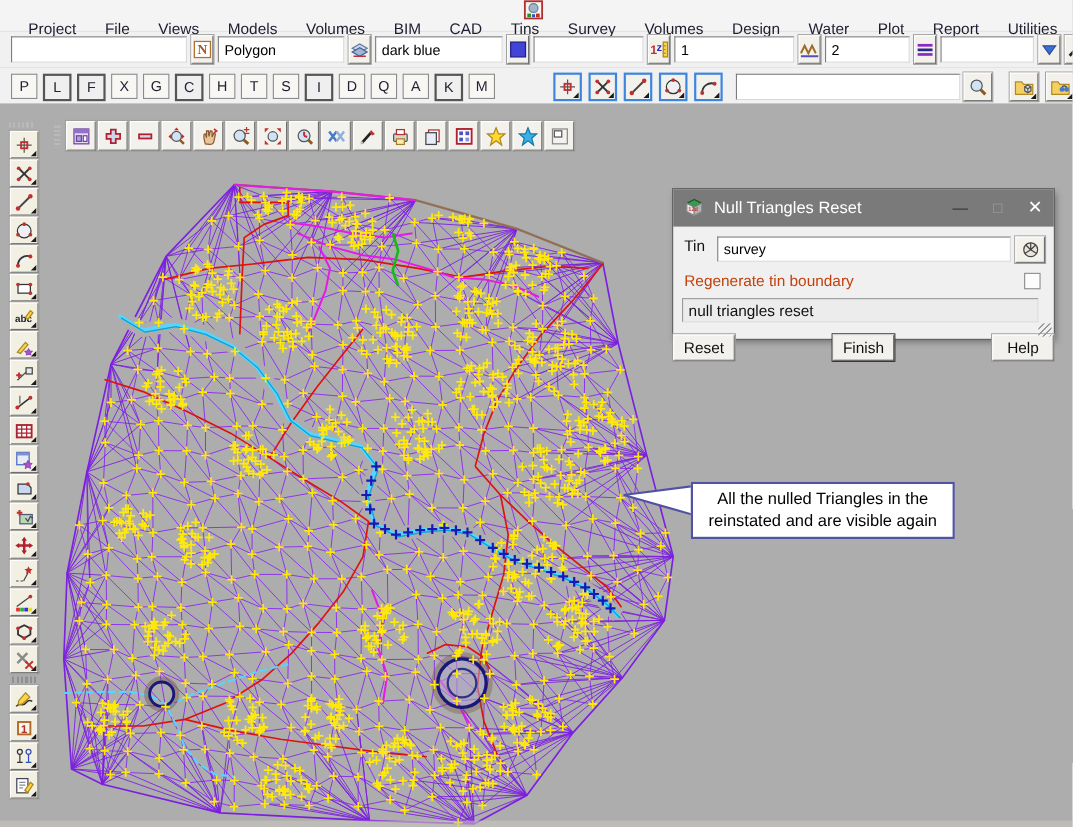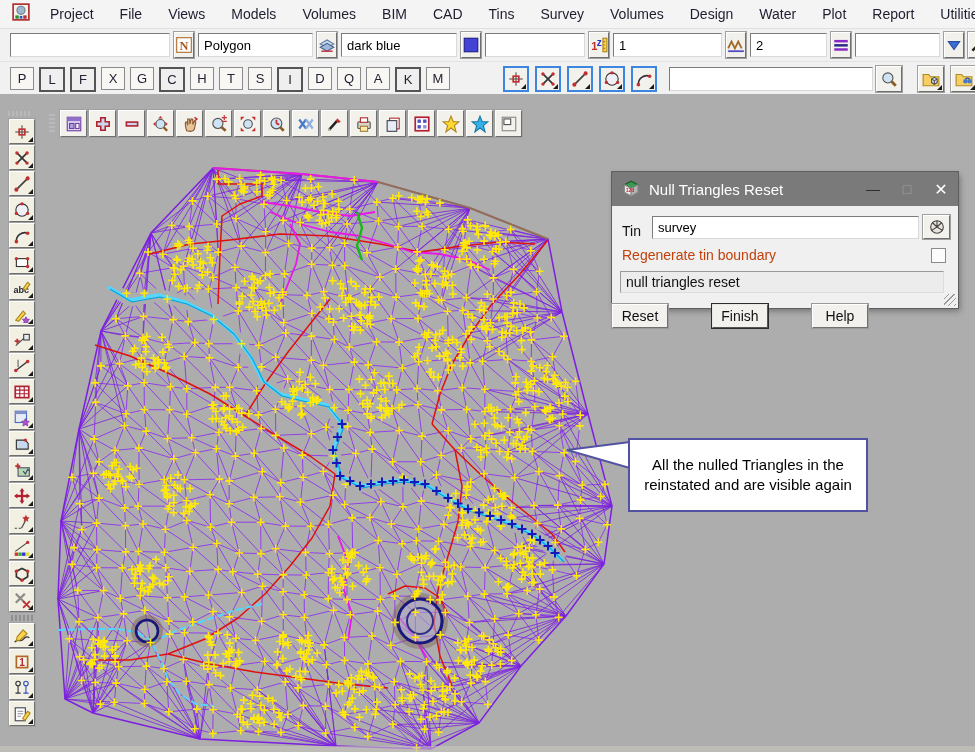--- a/index.html
+++ b/index.html
@@ -1,19 +1,19 @@
 <!DOCTYPE html>
 <html><head>
 <meta charset="utf-8">
 <style>
   html,body{margin:0;padding:0;width:975px;height:752px;overflow:hidden;
     font-family:"Liberation Sans",sans-serif;background:#f1f1f1;}
   .app{position:relative;width:975px;height:752px;}
   
-  .menubar{height:28px;display:flex;align-items:center;background:#f4f4f4;border-bottom:1px solid #e0e0e0;}
+  .menubar{height:28px;display:flex;align-items:center;background:#f4f4f4;border-bottom:1px solid #e0e0e0;flex-direction:column;}
   .grip{width:6px;height:20px;margin:0 3px;background:repeating-linear-gradient(to bottom,#b9b9b9 0 2px,transparent 2px 4px);}
   .gripH{height:5px;width:22px;margin:3px auto;background:repeating-linear-gradient(to right,#b9b9b9 0 2px,transparent 2px 4px);}
   .appicon{width:22px;height:22px;margin:0 8px 0 6px;display:inline-flex;}
   .menus{display:flex;gap:26px;margin-left:12px;}
   .menu-item{font-size:14px;color:#1d1d30;cursor:default;white-space:nowrap;}
   
   .trow{display:flex;align-items:center;background:#f1f1f1;}
   .row2{height:32px;border-bottom:1px solid #e3e3e3;gap:4px;padding-right:2px;}
   .row3{height:34px;border-bottom:1px solid #d6d6d6;}
   input.fld{height:20px;border:1px solid;border-color:#7c7c7c #d9d9d9 #d9d9d9 #7c7c7c;background:#fff;
@@ -42,39 +42,39 @@
   
   .dialog{position:absolute;left:612px;top:78px;width:346px;height:136px;background:#f0f0f0;
     box-shadow:0 0 0 1px #5f5f5f,2px 3px 6px rgba(0,0,0,.35);}
   .titlebar{height:34px;background:#7a7a7a;display:flex;align-items:center;color:#fff;}
   .titlebar .dicon{width:20px;height:20px;margin:0 8px 0 9px;display:inline-flex;}
   .titlebar .dtitle{font-size:15px;flex:1;}
   .wbtn{width:34px;height:34px;display:inline-flex;align-items:center;justify-content:center;font-size:14px;}
   .wbtn.min{color:#2e2e2e;}
   .wbtn.max{color:#a2a2a2;}
   .wbtn.close{color:#fff;font-size:16px;}
-  .drow{display:flex;align-items:flex-end;margin:9px 8px 0 10px;}
+  .drow{display:flex;align-items:flex-start;margin:9px 8px 0 10px;}
   .drow label{font-size:14px;color:#111;width:30px;}
   .drow input{flex:1;height:19px;}
   .picker-btn{width:27px;height:24px;margin-left:4px;}
   .drow2{display:flex;align-items:center;margin:8px 10px 0 10px;}
   .drow2 .dim{font-size:14px;color:#c2410c;flex:1;}
   .checkbox{width:13px;height:13px;background:#fcfcfc;border:1px solid #8a8a8a;margin-right:2px;}
   .statusfld{display:block;margin:8px 8px 0 8px;height:18px;background:#ececec;border:1px solid;
     border-color:#9a9a9a #dcdcdc #dcdcdc #9a9a9a;font-size:14px;color:#111;padding:1px 5px;width:312px;
     font-family:"Liberation Sans",sans-serif;}
-  .dbuttons{display:flex;justify-content:flex-start;gap:44px;margin-top:11px;}
+  .dbuttons{display:flex;justify-content:space-between;gap:44px;margin-top:11px;}
   .dbtn{min-width:56px;height:24px;background:#f2f1ee;border:1px solid;border-color:#ffffff #707070 #707070 #ffffff;
     box-shadow:0 0 0 1px #9a9a9a;font-size:14px;color:#111;font-family:"Liberation Sans",sans-serif;}
   .dbtn.focused{box-shadow:0 0 0 1px #2c2c2c;border-color:#e8e8e8 #555 #555 #e8e8e8;}
   .rgrip{position:absolute;right:2px;bottom:2px;width:12px;height:12px;
     background:repeating-linear-gradient(135deg,transparent 0 3px,#9a9a9a 3px 4px);}
   
   .callout-box{position:absolute;left:628px;top:344px;width:228px;background:#fff;border:2px solid #5252a2;
-    padding:15px 4px;text-align:center;font-size:15px;line-height:20px;color:#000;}
+    padding:4px 4px;text-align:center;font-size:15px;line-height:20px;color:#000;}
   .callout-tail{position:absolute;left:566px;top:344px;width:64px;height:34px;}
   .searchwrap{display:flex;align-items:center;}
 </style>
 </head>
 <body>
 
 <div class="app">
 
   <div class="menubar">
     <div class="grip"></div>

